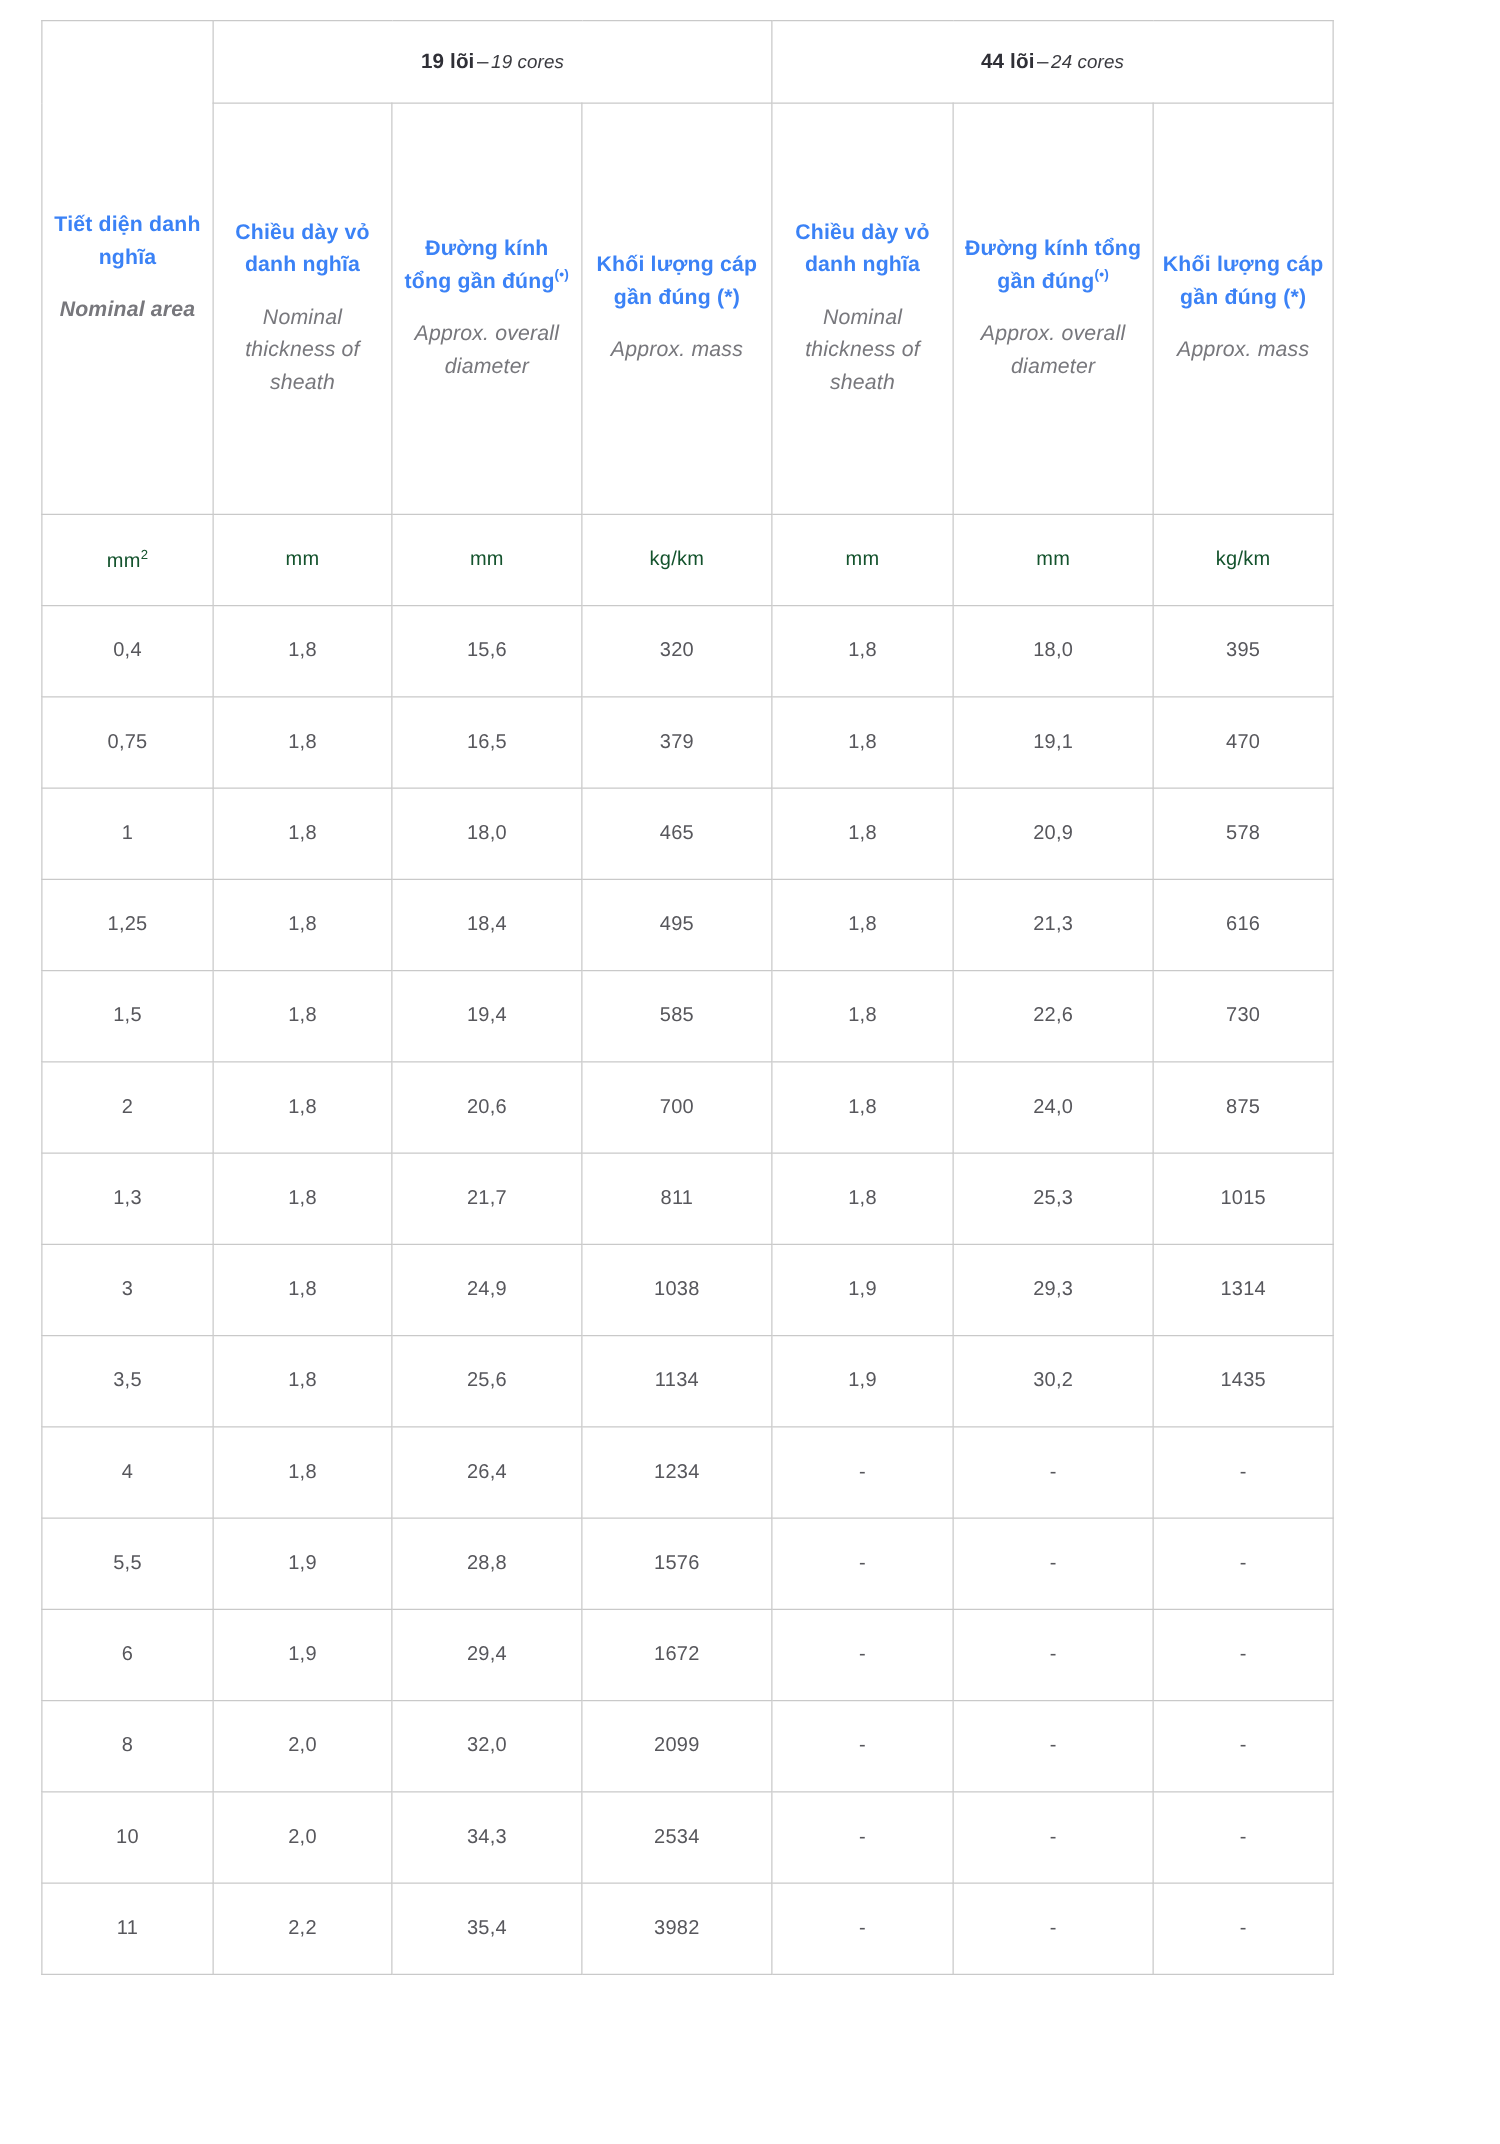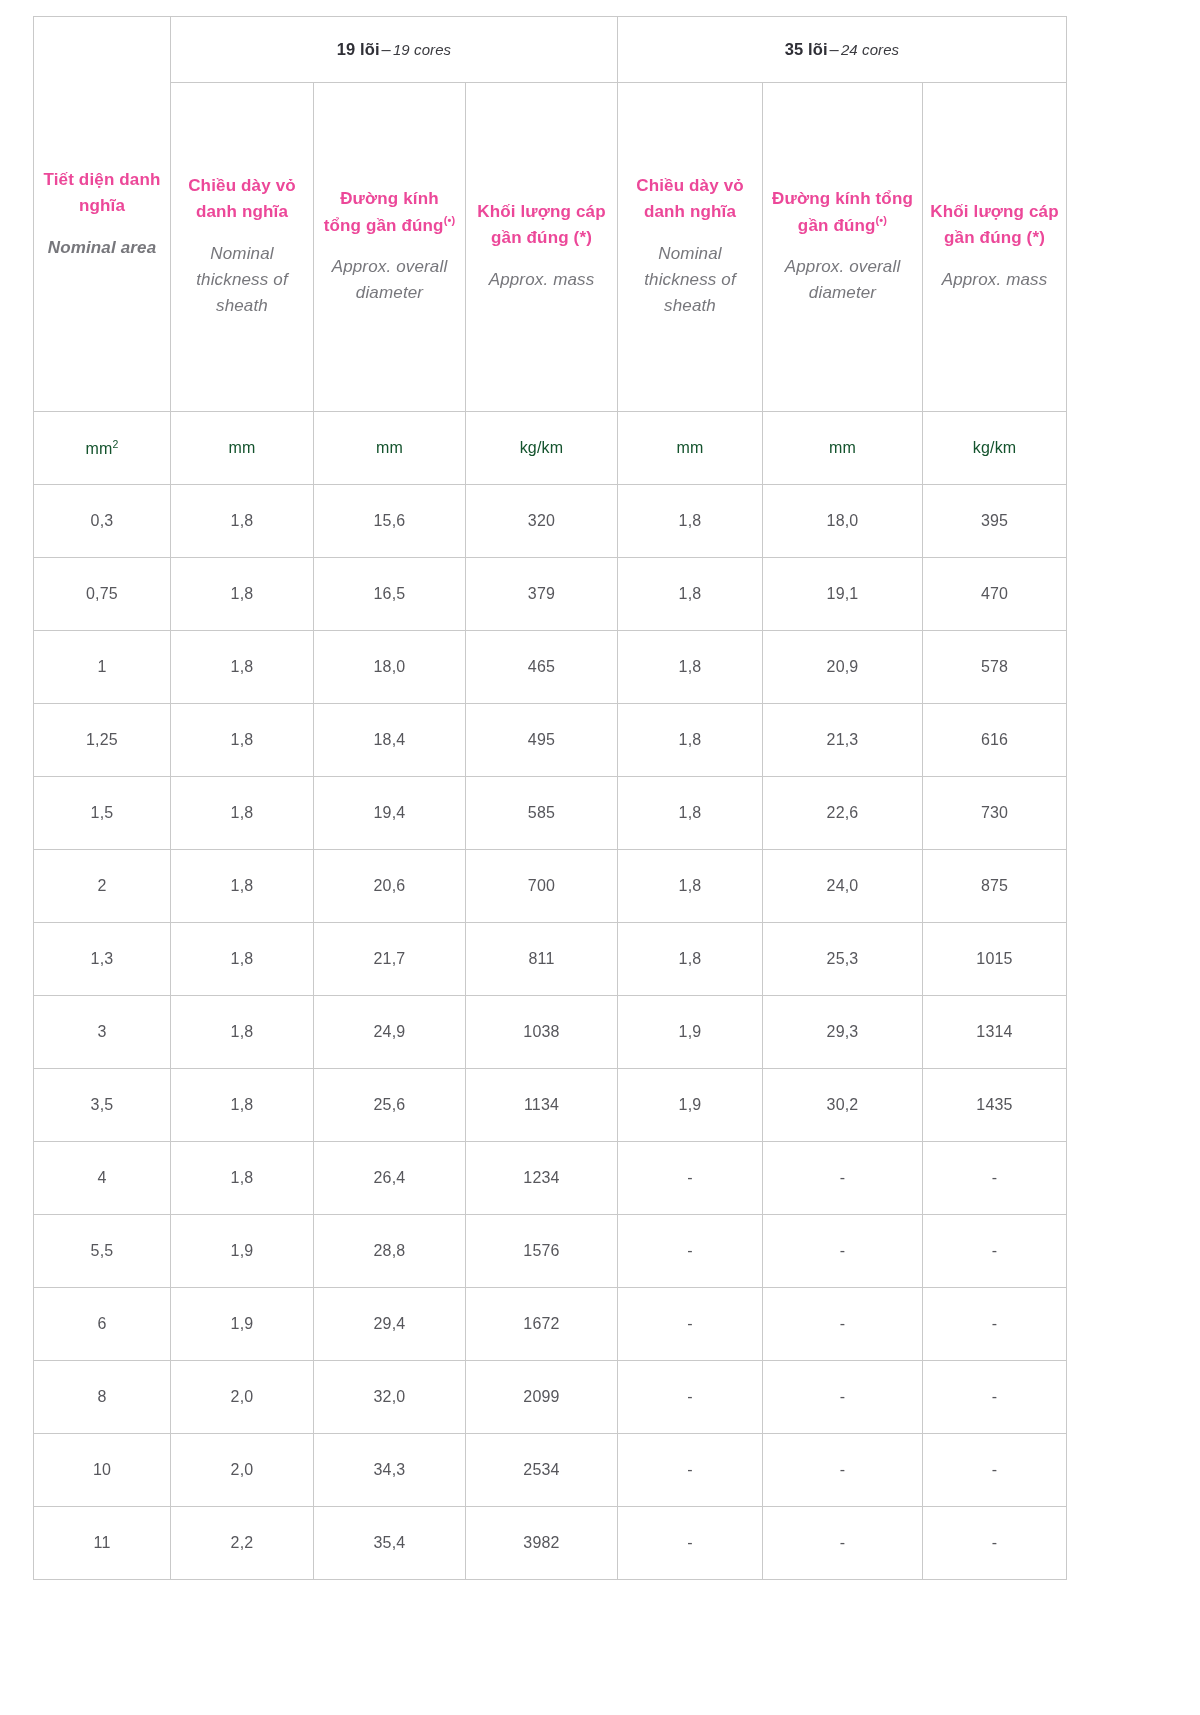--- a/index.html
+++ b/index.html
@@ -76,21 +76,21 @@
   
   tr.head-row td {
     height: 310px;
     padding: 8px 6px 10px 6px;
     vertical-align: middle;
   }
   .hd-vi {
     font-size: 17px;
     font-weight: bold;
     line-height: 1.52;
-    color: #ec4899;
+    color: #3b82f6;
     letter-spacing: .15px;
   }
   .hd-en {
     font-size: 17px;
     font-style: italic;
     line-height: 1.52;
     color: #77777c;
     margin-top: 16px;
     letter-spacing: .15px;
   }
@@ -144,21 +144,21 @@
 
       <tr class="group-row">
         <td rowspan="2" style="vertical-align:middle; padding:8px 6px;">
           <div class="hd-vi">Tiết diện danh nghĩa</div>
           <div class="hd-en">Nominal area</div>
         </td>
         <td colspan="3">
           <span>19 lõi</span><span class="group-dash">–</span><span class="group-en">19 cores</span>
         </td>
         <td colspan="3">
-          <span>35 lõi</span><span class="group-dash">–</span><span class="group-en">24 cores</span>
+          <span>44 lõi</span><span class="group-dash">–</span><span class="group-en">24 cores</span>
         </td>
       </tr>
 
       <tr class="head-row">
         <td>
           <div class="hd-vi">Chiều dày vỏ danh nghĩa</div>
           <div class="hd-en">Nominal thickness of sheath</div>
         </td>
         <td>
           <div class="hd-vi"><span>Đường kính tổng gần đúng</span><span class="hd-sup">(•)</span></div>
@@ -188,21 +188,21 @@
         <td>mm</td>
         <td>kg/km</td>
         <td>mm</td>
         <td>mm</td>
         <td>kg/km</td>
       </tr>
     </thead>
 
     <tbody id="table-body">
         <tr class="data-row">
-          <td>0,3</td>
+          <td>0,4</td>
           <td>1,8</td>
           <td>15,6</td>
           <td>320</td>
           <td>1,8</td>
           <td>18,0</td>
           <td>395</td>
         </tr>
         <tr class="data-row">
           <td>0,75</td>
           <td>1,8</td>

